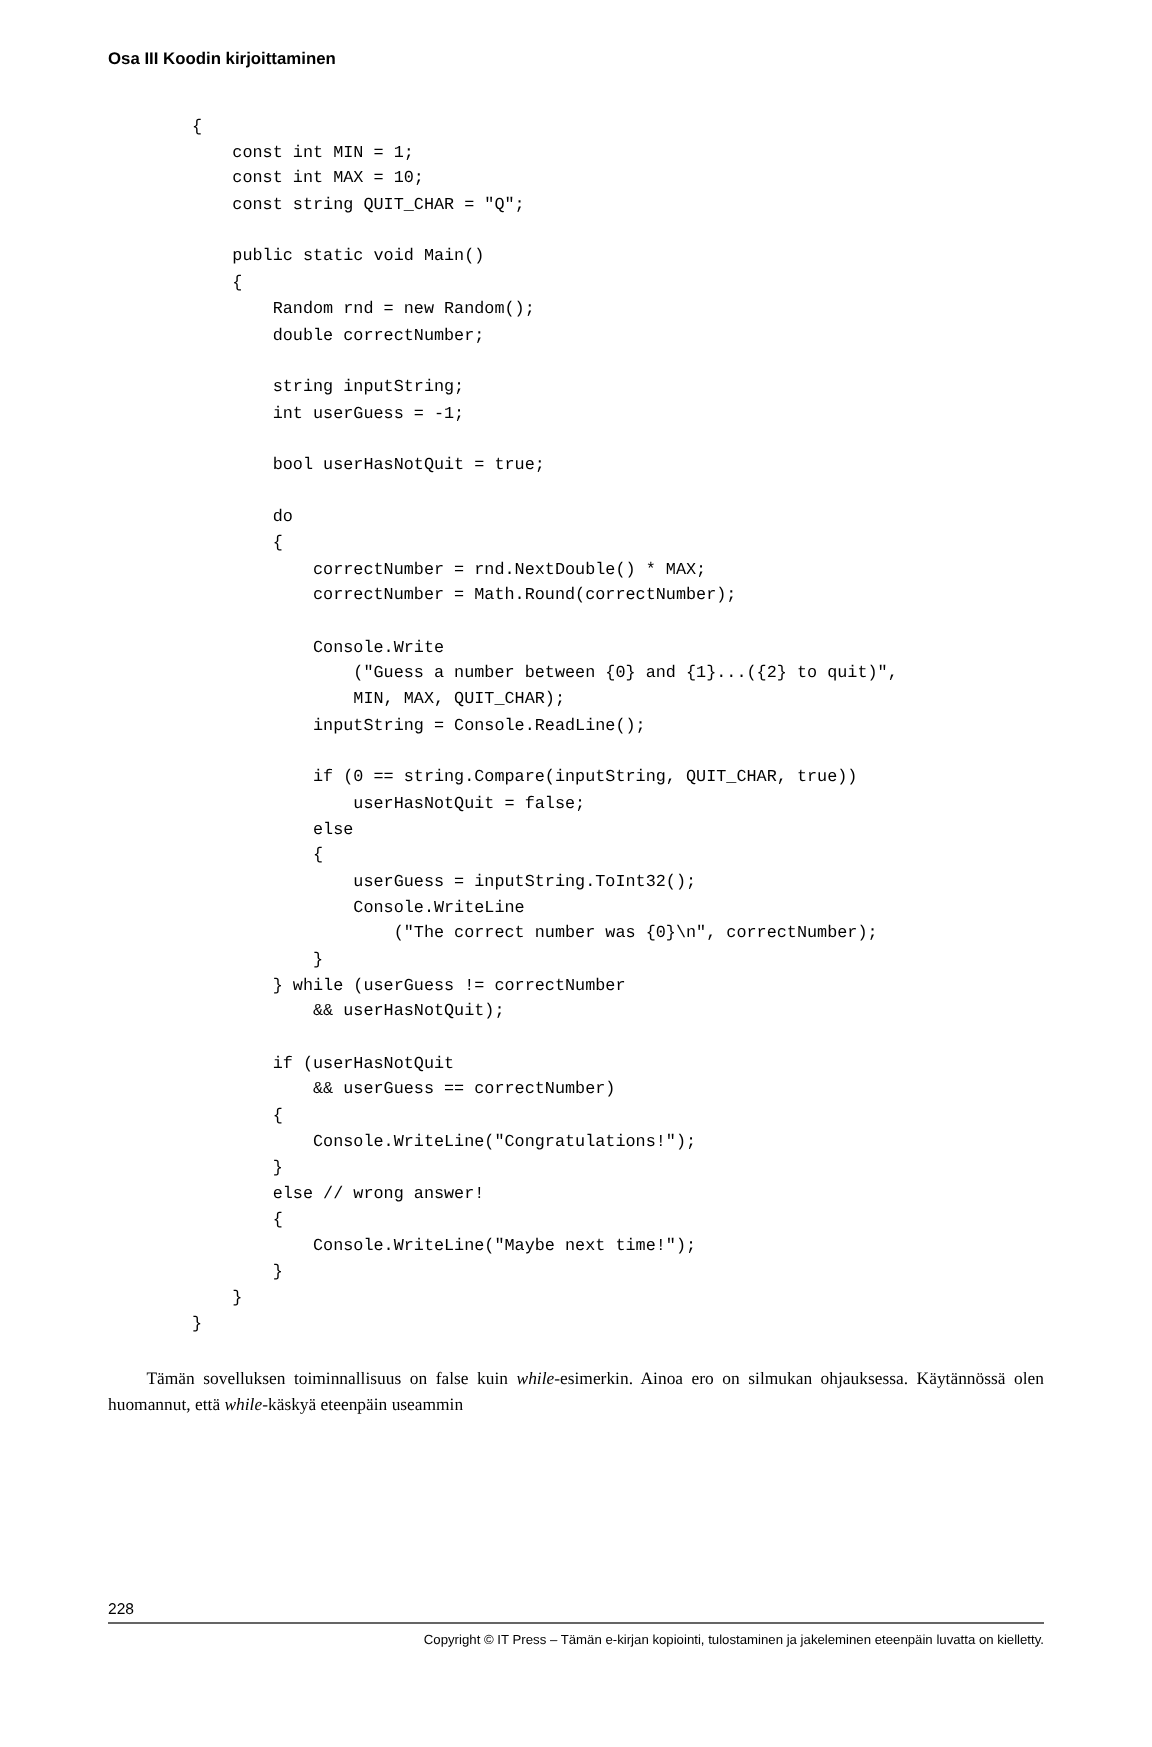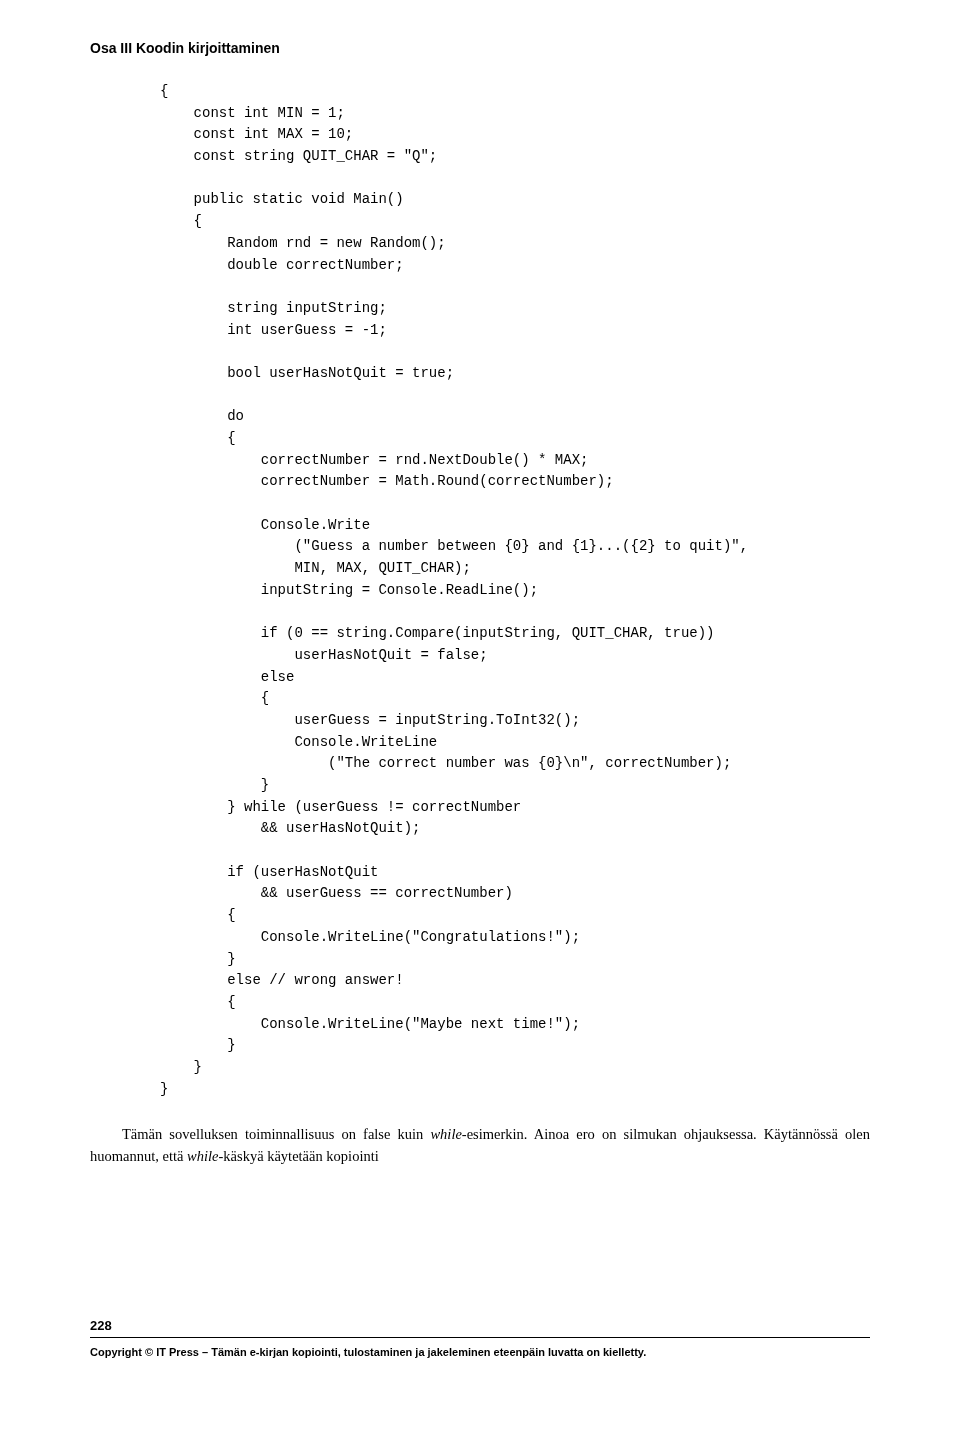--- a/index.html
+++ b/index.html
@@ -10,56 +10,55 @@
     color: #000;
     width: 960px;
   }
   .page {
     padding: 40px 90px 30px 90px;
     box-sizing: border-box;
   }
   .header {
     font-size: 14px;
     font-weight: bold;
-    margin-bottom: 25px;
+    margin-bottom: 40px;
     font-family: Arial, Helvetica, sans-serif;
   }
   .code-block {
     font-family: 'Courier New', monospace;
     font-size: 14px;
     line-height: 1.55;
     white-space: pre;
     margin-left: 70px;
     margin-bottom: 24px;
   }
   .body-text {
     font-size: 14.5px;
     line-height: 1.5;
     text-indent: 32px;
     margin: 0 0 0 0;
     text-align: justify;
   }
   .footer-area {
     margin-top: 150px;
     padding: 0;
-    font-weight: bold;
   }
   .page-num {
     font-size: 13px;
     font-family: Arial, Helvetica, sans-serif;
     margin-left: 0;
   }
   .divider {
     border: none;
     border-top: 1px solid #000;
     margin: 4px 0 8px 0;
   }
   .copyright {
     font-size: 11px;
-    text-align: left;
+    text-align: right;
     font-family: Arial, Helvetica, sans-serif;
   }
   .italic {
     font-style: italic;
     margin-top: 20px;
   }
 </style>
 </head>
 <body>
 
@@ -109,21 +108,21 @@
             Console.WriteLine("Congratulations!");
         }
         else // wrong answer!
         {
             Console.WriteLine("Maybe next time!");
         }
     }
 }</div>
 
   <p class="body-text">
-    <span>Tämän sovelluksen toiminnallisuus on false kuin </span><span class="italic">while</span><span>-esimerkin. Ainoa ero on silmukan ohjauksessa. Käytännössä olen huomannut, että </span><span class="italic">while</span><span>-käskyä käytetään kopiointi</span>
+    <span>Tämän sovelluksen toiminnallisuus on false kuin </span><span class="italic">while</span><span>-esimerkin. Ainoa ero on silmukan ohjauksessa. Käytännössä olen huomannut, että </span><span class="italic">while</span><span>-käskyä eteenpäin useammin</span>
   </p>
 
   <div class="footer-area">
     <div class="page-num">228</div>
     <hr class="divider">
     <div class="copyright">Copyright © IT Press – Tämän e-kirjan kopiointi, tulostaminen ja jakeleminen eteenpäin luvatta on kielletty.</div>
   </div>
 
 </div>
 

